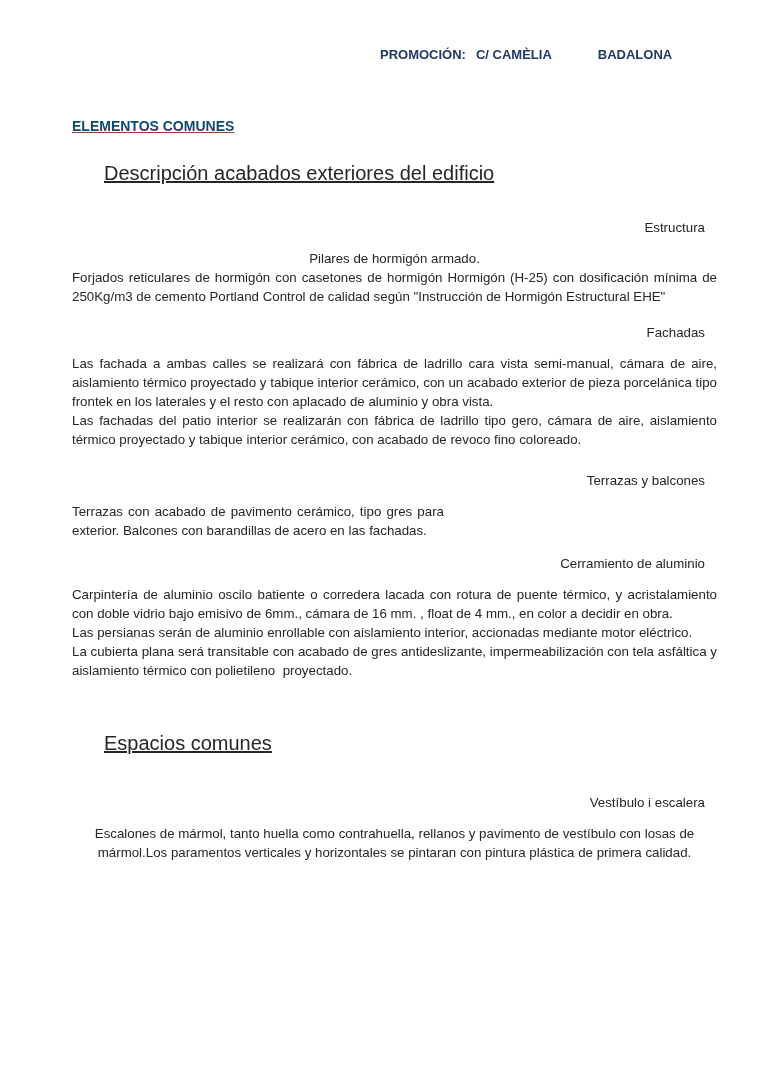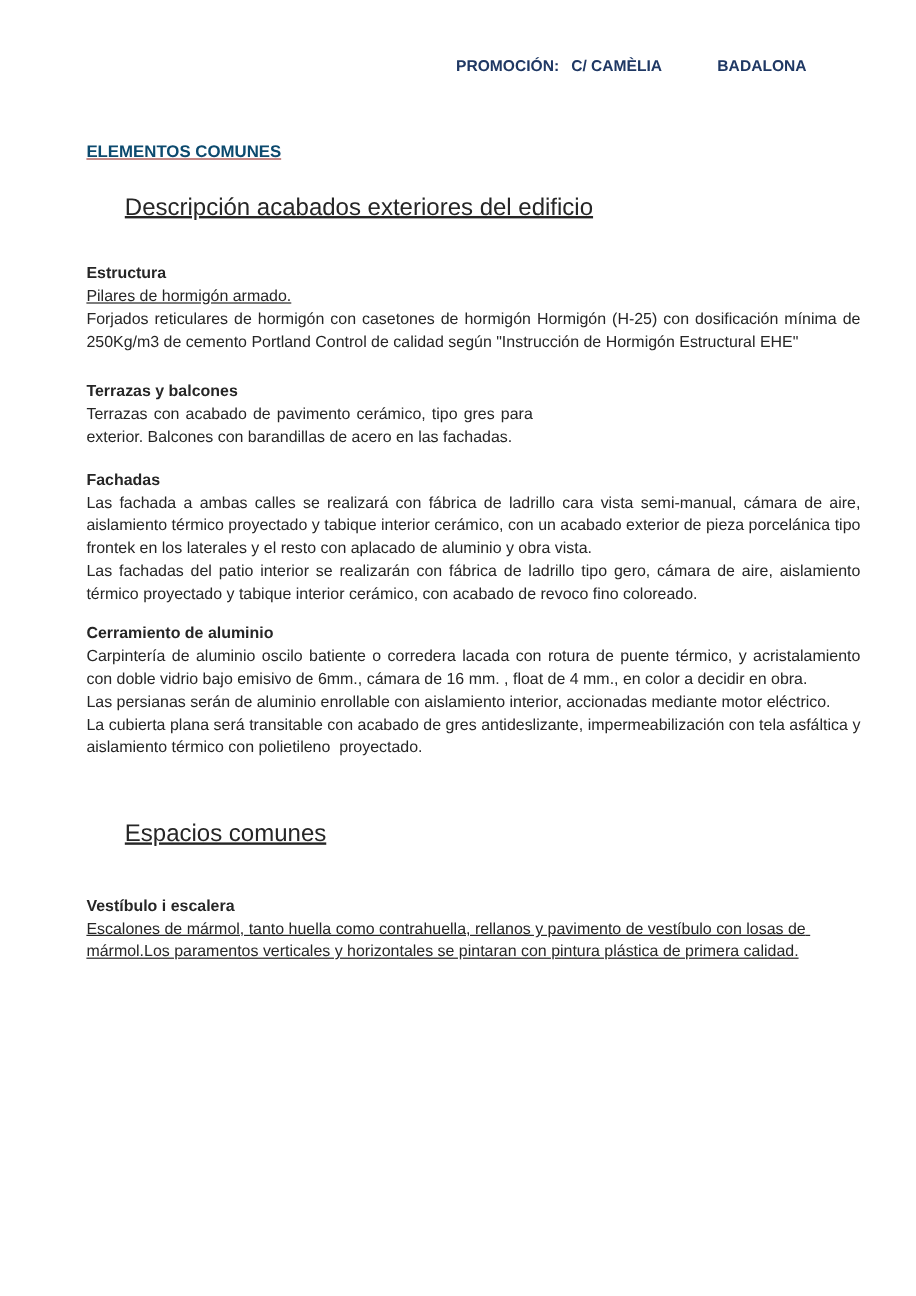--- a/index.html
+++ b/index.html
@@ -49,36 +49,37 @@
   
   .section-intro {
     font-size: 20px;
     text-decoration: underline;
     margin-left: 32px;
   }
   .intro-1 { margin-top: 28px; }
   .intro-2 { margin-top: 54px; }
   
   .section-heading {
-    font-weight: bold;
-    margin: 0;
+    font-weight: normal;
+    margin: 12px;
+    text-align: right;
   }
   .section { margin: 0; }
   .s-estructura  .section-heading { margin-top: 35px; }
   .s-terrazas    .section-heading { margin-top: 22px; }
   .s-fachadas    .section-heading { margin-top: 17px; }
   .s-cerramiento .section-heading { margin-top: 14px; }
   .s-cubierta    .section-heading { margin-top: 14px; }
   .s-vestibulo   .section-heading { margin-top: 40px; }
   .para {
     margin: 0;
     text-align: justify;
     white-space: pre-wrap;
   }
-  .para.no-justify { text-align: left; text-decoration: underline; }
+  .para.no-justify { text-align: center; }
   .para.narrow { width: 372px; }
 </style>
 </head>
 <body>
 
 <div class="page">
   <div class="content">
 
     <div class="doc-header">
       <span class="promo-label">PROMOCIÓN:</span>
@@ -89,29 +90,29 @@
     <div class="main-title">ELEMENTOS COMUNES</div>
 
     <div class="section-intro intro-1">Descripción acabados exteriores del edificio</div>
 
     <div class="section s-estructura">
       <div class="section-heading">Estructura</div>
       <p class="para no-justify">Pilares de hormigón armado.</p>
       <p class="para">Forjados reticulares de hormigón con casetones de hormigón Hormigón (H-25) con dosificación mínima de 250Kg/m3 de cemento Portland Control de calidad según "Instrucción de Hormigón Estructural EHE"</p>
     </div>
 
-    <div class="section s-terrazas">
-      <div class="section-heading">Terrazas y balcones</div>
-      <p class="para narrow">Terrazas con acabado de pavimento cerámico, tipo gres para exterior. Balcones con barandillas de acero en las fachadas.</p>
-    </div>
-
     <div class="section s-fachadas">
       <div class="section-heading">Fachadas</div>
       <p class="para">Las fachada a ambas calles se realizará con fábrica de ladrillo cara vista semi-manual, cámara de aire, aislamiento térmico proyectado y tabique interior cerámico, con un acabado exterior de pieza porcelánica tipo frontek en los laterales y el resto con aplacado de aluminio y obra vista.</p>
       <p class="para">Las fachadas del patio interior se realizarán con fábrica de ladrillo tipo gero, cámara de aire, aislamiento térmico proyectado y tabique interior cerámico, con acabado de revoco fino coloreado.</p>
+    </div>
+
+    <div class="section s-terrazas">
+      <div class="section-heading">Terrazas y balcones</div>
+      <p class="para narrow">Terrazas con acabado de pavimento cerámico, tipo gres para exterior. Balcones con barandillas de acero en las fachadas.</p>
     </div>
 
     <div class="section s-cerramiento">
       <div class="section-heading">Cerramiento de aluminio</div>
       <p class="para">Carpintería de aluminio oscilo batiente o corredera lacada con rotura de puente térmico, y acristalamiento con doble vidrio bajo emisivo de 6mm., cámara de 16 mm. , float de 4 mm., en color a decidir en obra.</p>
       <p class="para">Las persianas serán de aluminio enrollable con aislamiento interior, accionadas mediante motor eléctrico.</p>
     </div>
 
     <div class="section s-cubierta">
       <p class="para">La cubierta plana será transitable con acabado de gres antideslizante, impermeabilización con tela asfáltica y aislamiento térmico con polietileno  proyectado.</p>

